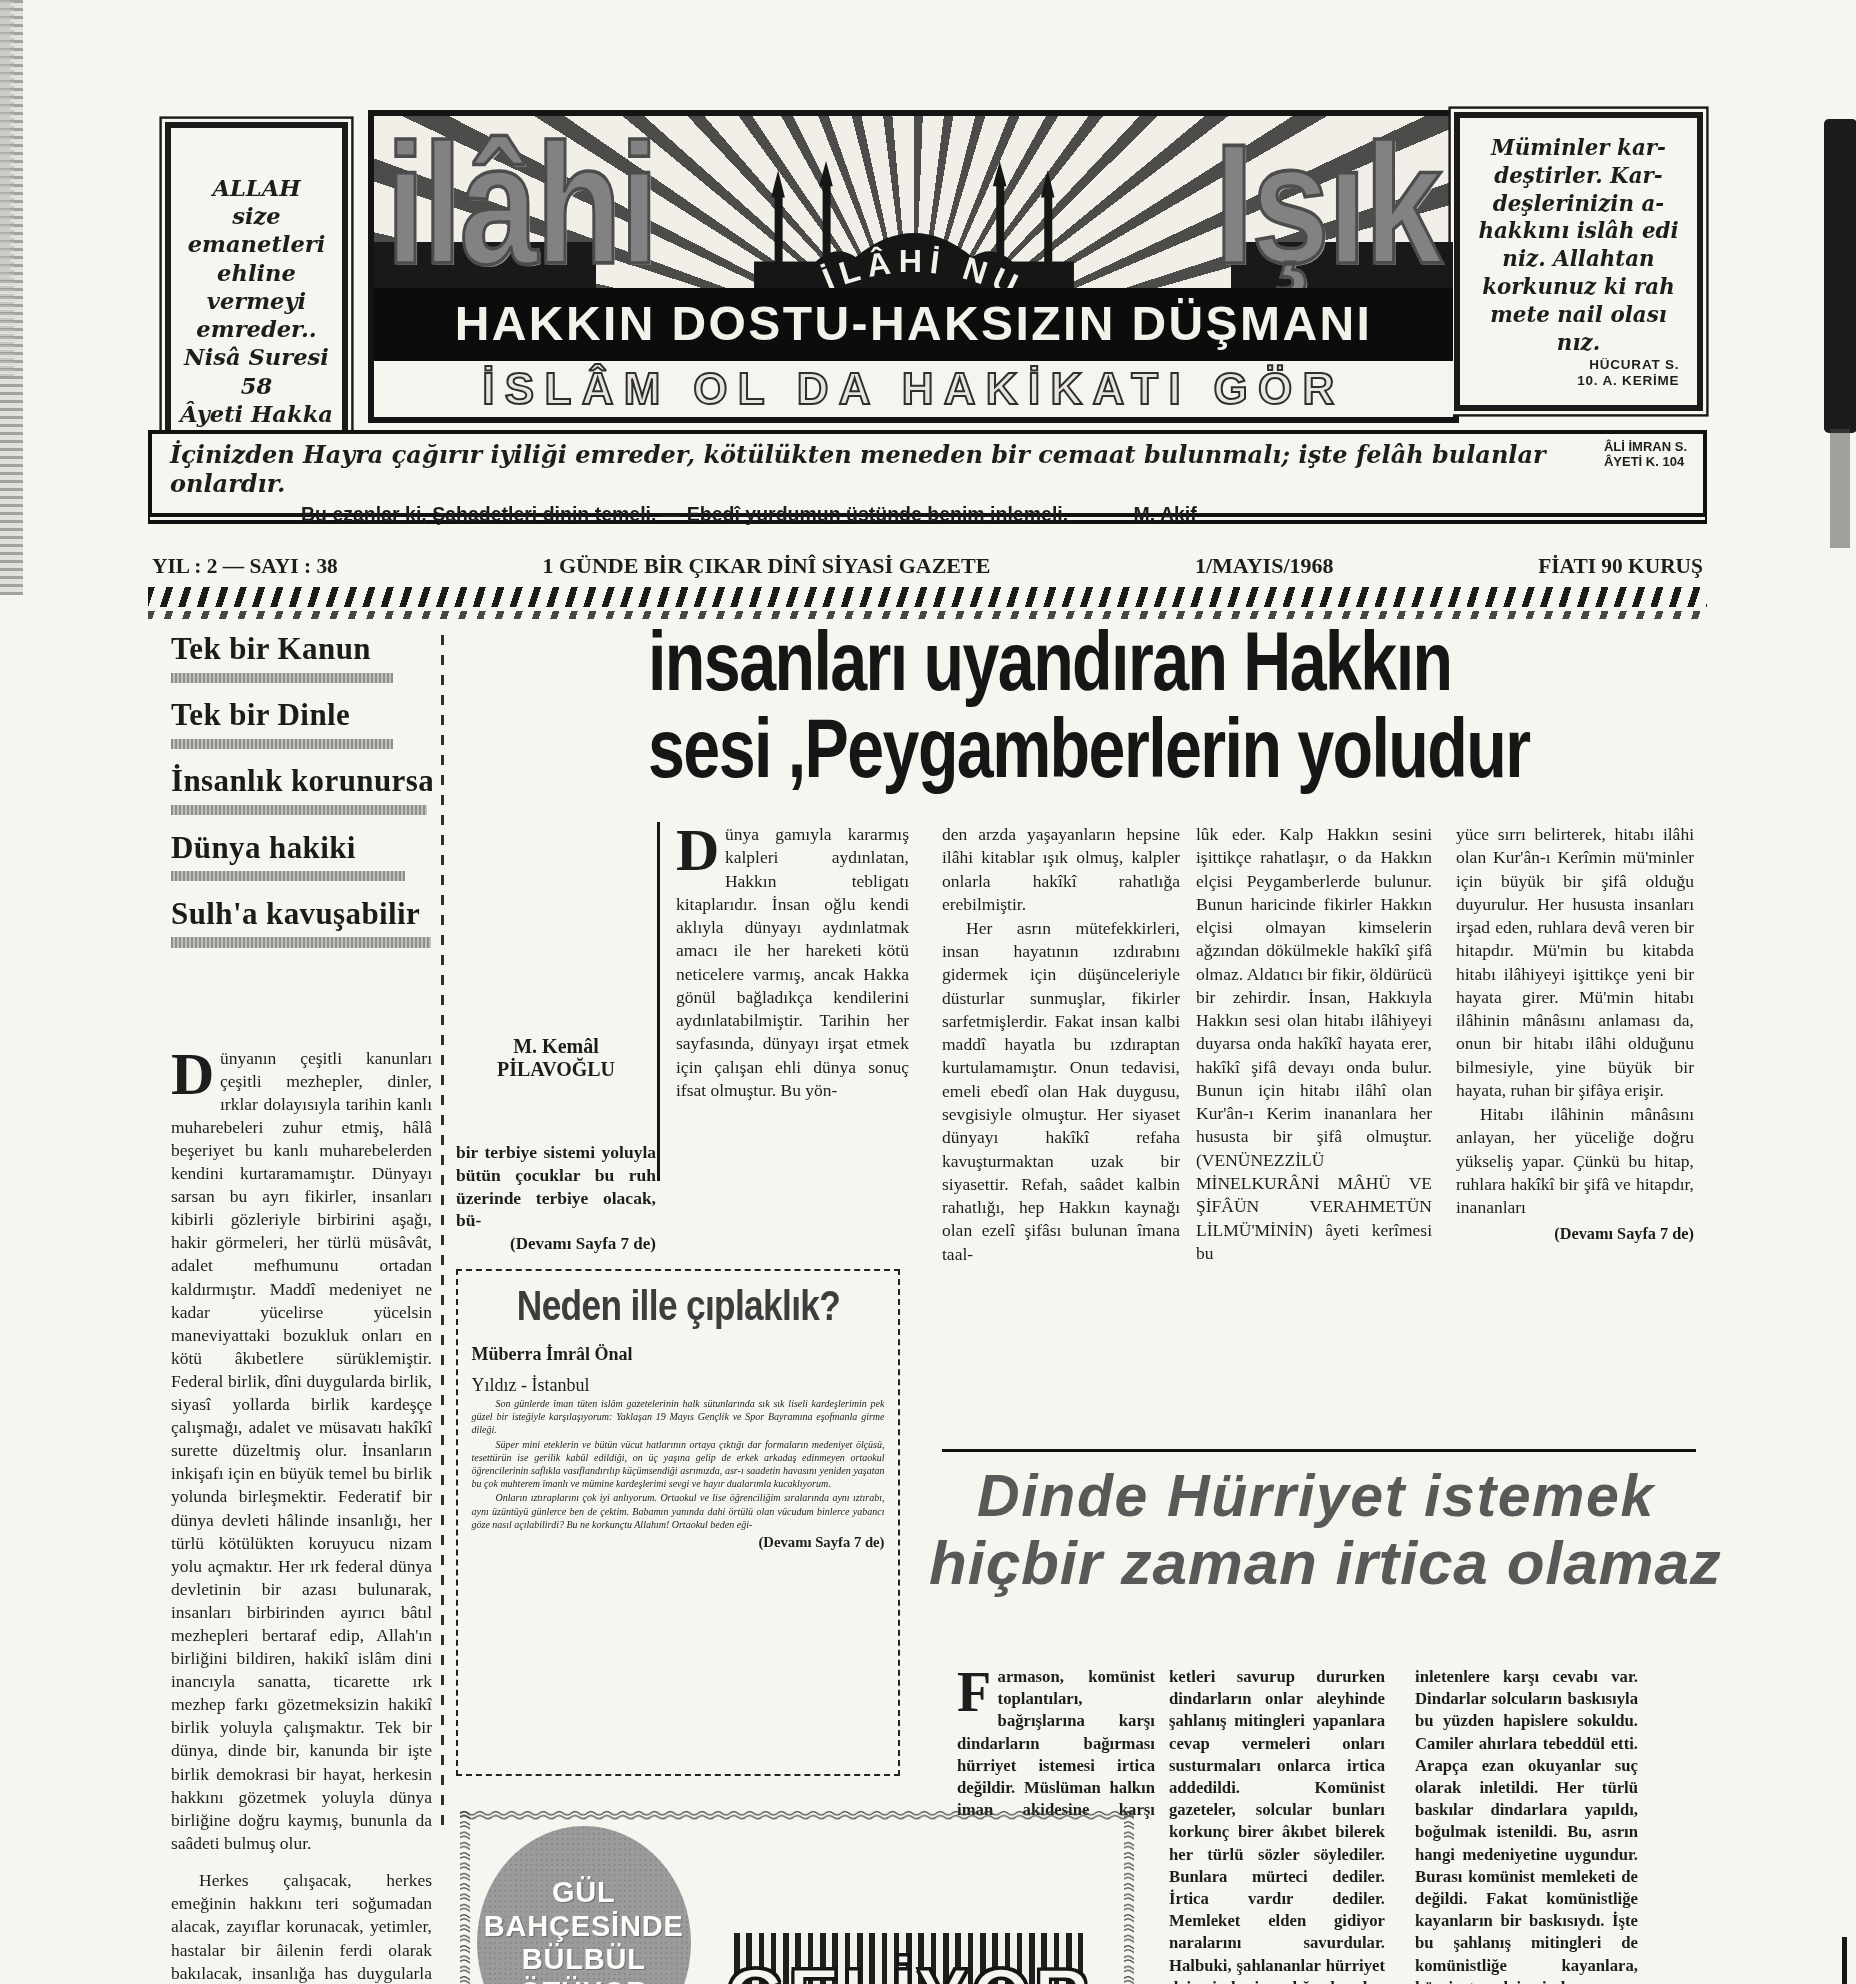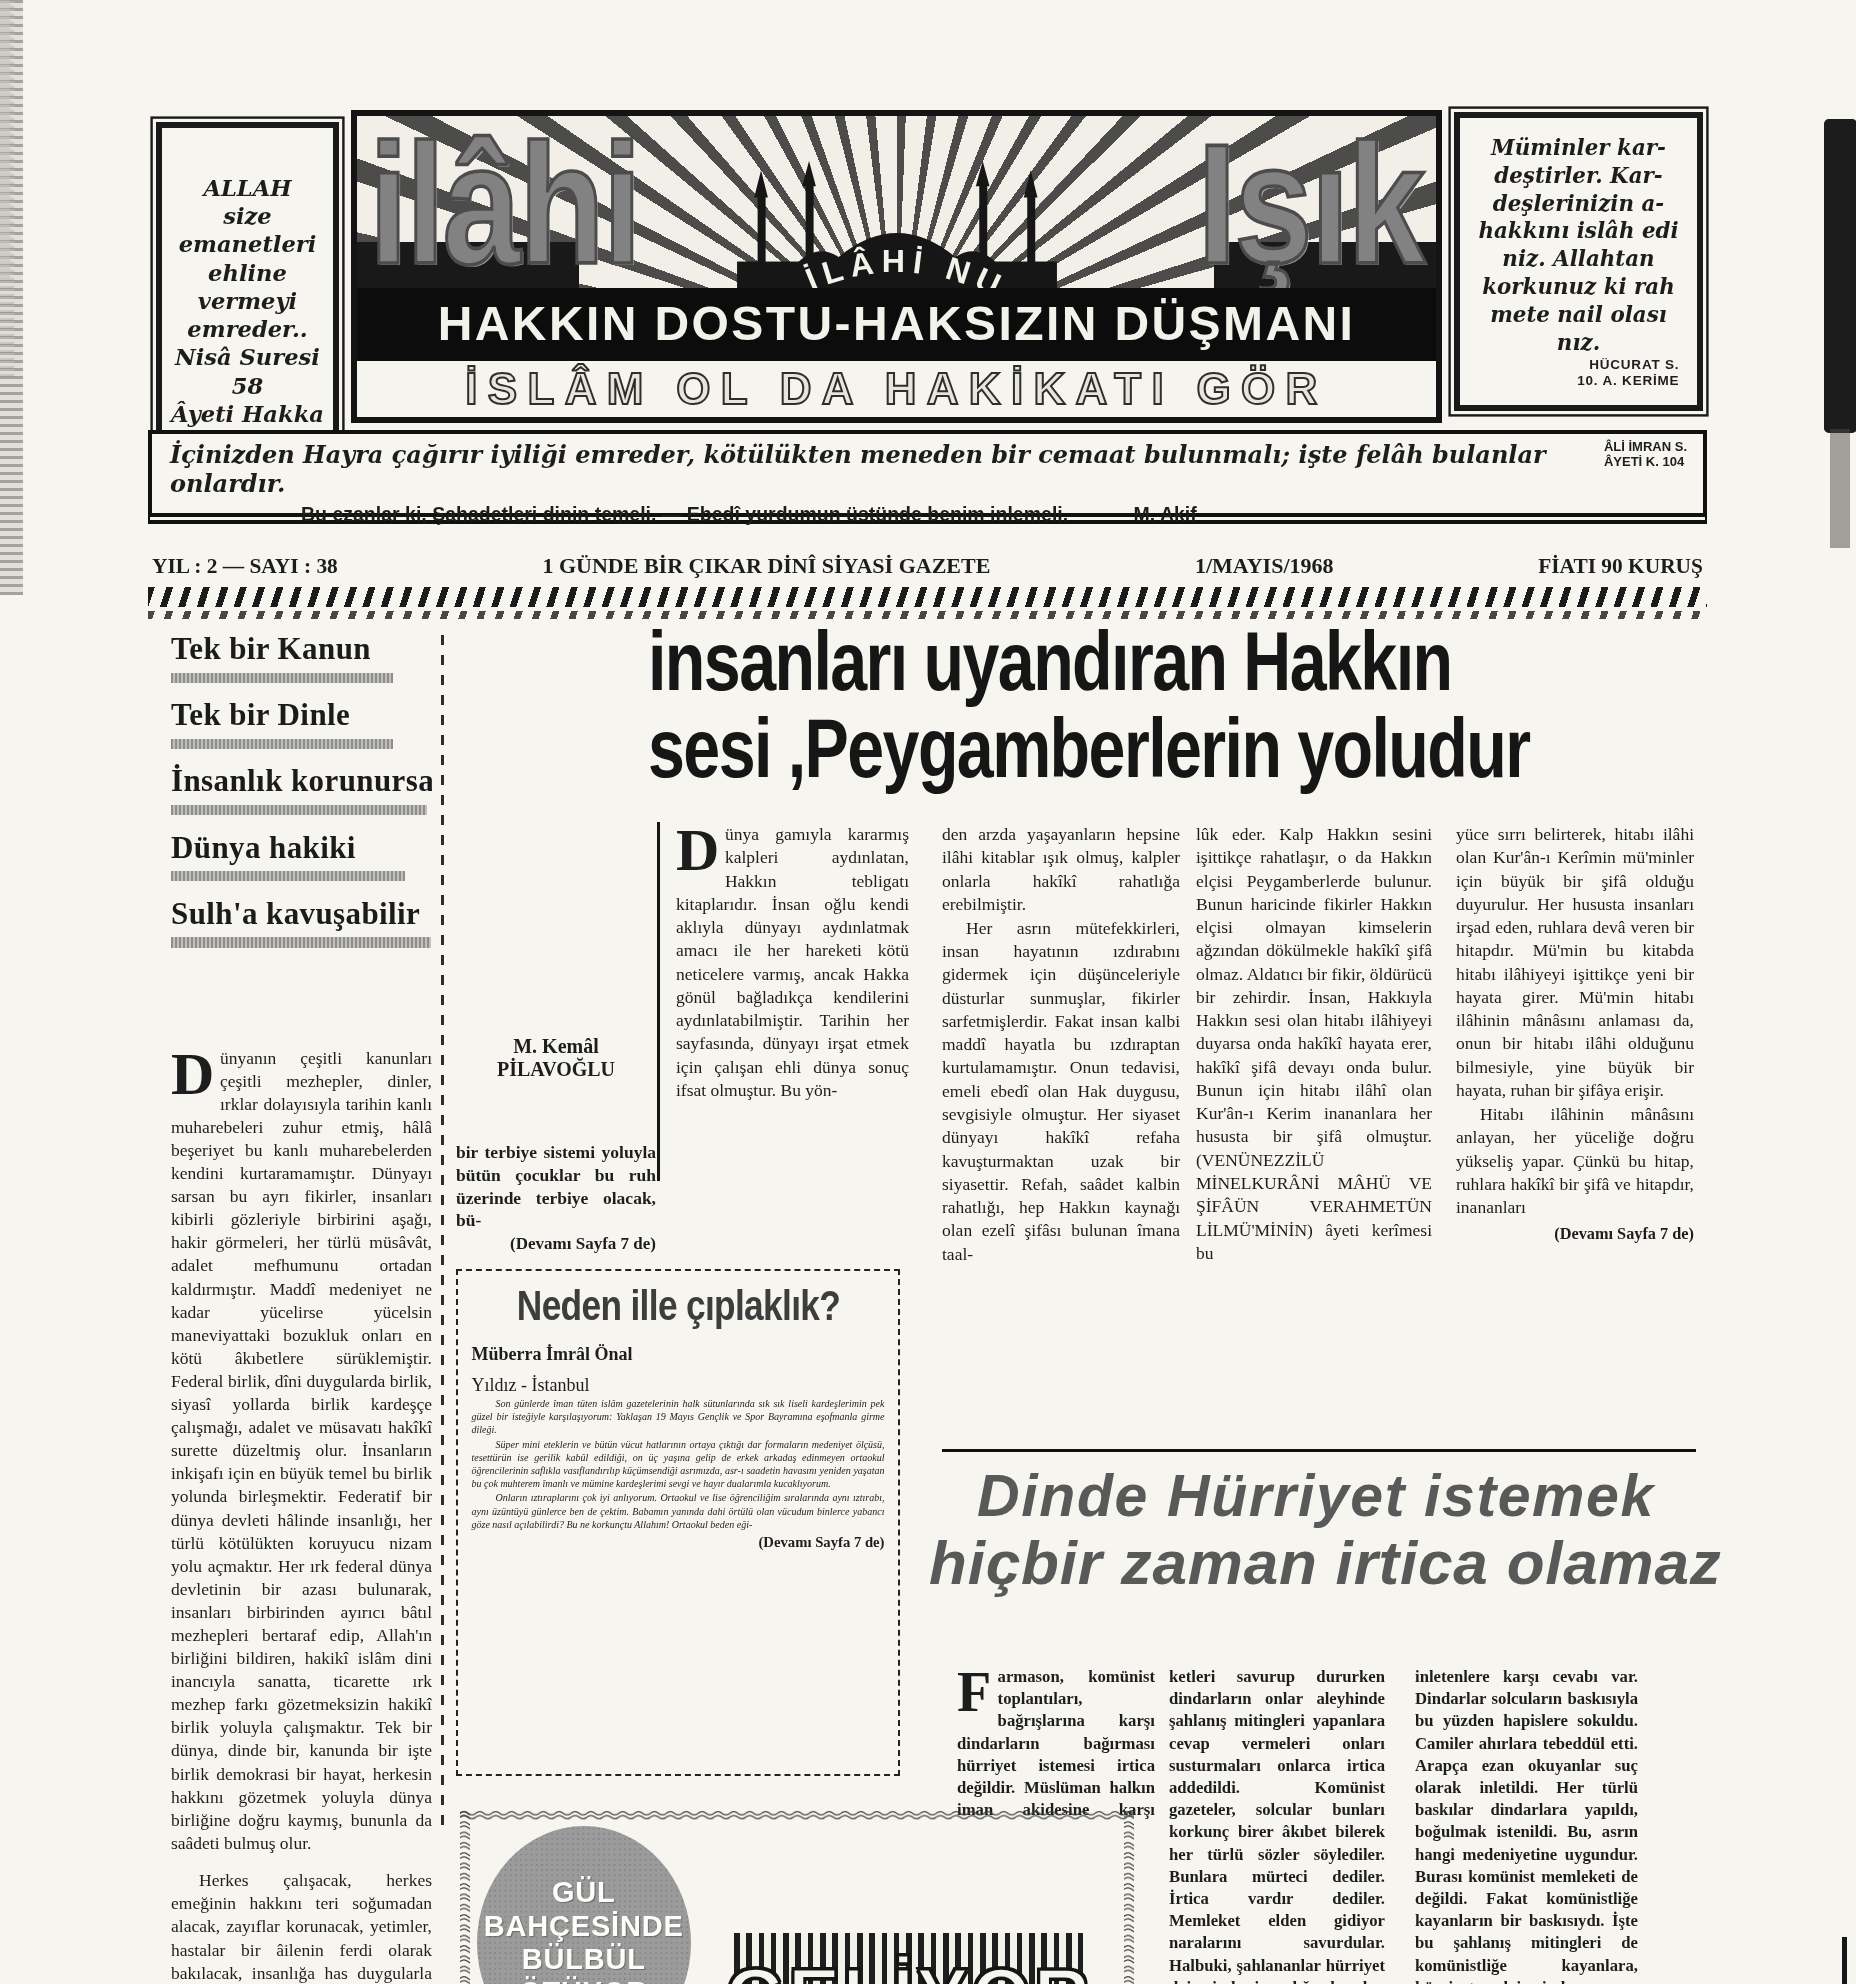--- a/index.html
+++ b/index.html
@@ -18,25 +18,25 @@
   #scan-smudge2 { position:absolute; left:1830px; top:429px; width:20px; height:119px; background:#4a4a46; opacity:.5; }
   #scan-edge-line { position:absolute; left:1842px; top:1937px; width:5.2px; height:568px; background:#161616; }
   
   .verse-box {
     position:absolute; border:6.4px solid #1a1a1a;
     box-shadow:0 0 0 3.2px #f7f5ef, 0 0 0 5.6px #1a1a1a;
     background:#f7f5ef; text-align:center;
     font-family:"DejaVu Serif", serif; font-style:italic; font-weight:700;
     display:flex; flex-direction:column; justify-content:center;
   }
-  #box-left { left:156px; top:122px; width:183px; height:358px; font-size:22.6px; line-height:1.25; }
+  #box-left { left:165px; top:122px; width:183px; height:358px; font-size:22.6px; line-height:1.25; }
   #box-right { left:1454px; top:112px; width:249px; height:299px; font-size:21.4px; line-height:1.3; padding:0 5.6px; }
   .verse-src { font-family:"Liberation Sans", sans-serif; font-style:normal; font-size:13.5px; line-height:1.2; text-align:right; padding-right:12px; letter-spacing:0.8px; }
   
-  #masthead { position:absolute; left:351px; top:110px; width:1091px; height:313px; background:#f1efe8; border:6.4px solid #141414; overflow:hidden; }
+  #masthead { position:absolute; left:368px; top:110px; width:1091px; height:313px; background:#f1efe8; border:6.4px solid #141414; overflow:hidden; }
   #rays { position:absolute; inset:0; background:repeating-conic-gradient(from 180deg at 50% 80%, rgba(30,30,30,.78) 0deg 2dedeg, transparent 2.2deg 7deg); }
   #rays { background:repeating-conic-gradient(from 180deg at 50% 80%, rgba(30,30,30,.78) 0deg 2.2deg, rgba(0,0,0,0) 2.2deg 7.2deg); }
   #mast-title { position:absolute; left:12px; right:12px; top:7.1px; display:flex; justify-content:space-between; z-index:3; }
   .title-word {
     font-family:"Liberation Sans", sans-serif; font-weight:700; font-size:171px; line-height:.95;
     color:#828282; -webkit-text-stroke:3.6px #4c4c4c; letter-spacing:-2.4px;
     transform:scaleX(.82); transform-origin:left top; text-shadow:2.4px 2.4px 0 rgba(255,255,255,.55);
   }
   #title-w2 { transform:scaleX(.82); transform-origin:right top; }
   #mosque { position:absolute; left:50%; transform:translateX(-50%); bottom:119px; width:457px; z-index:2; }

